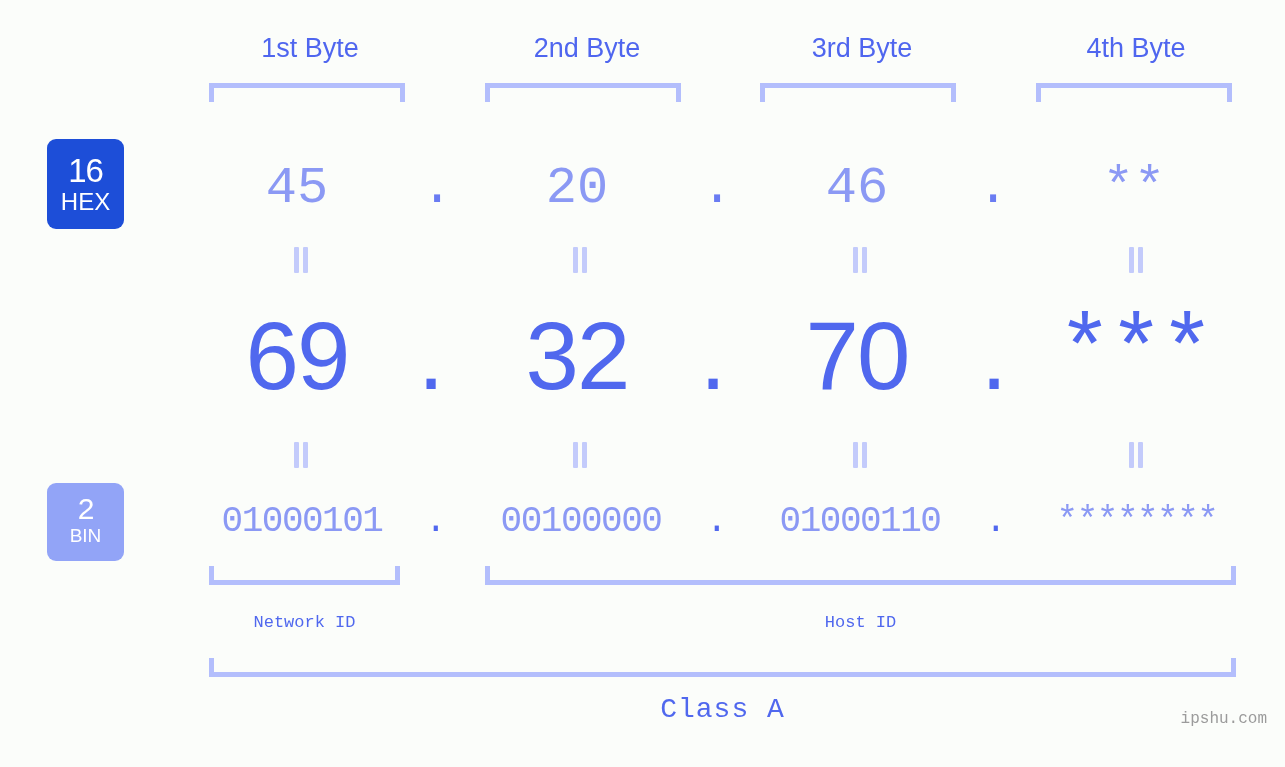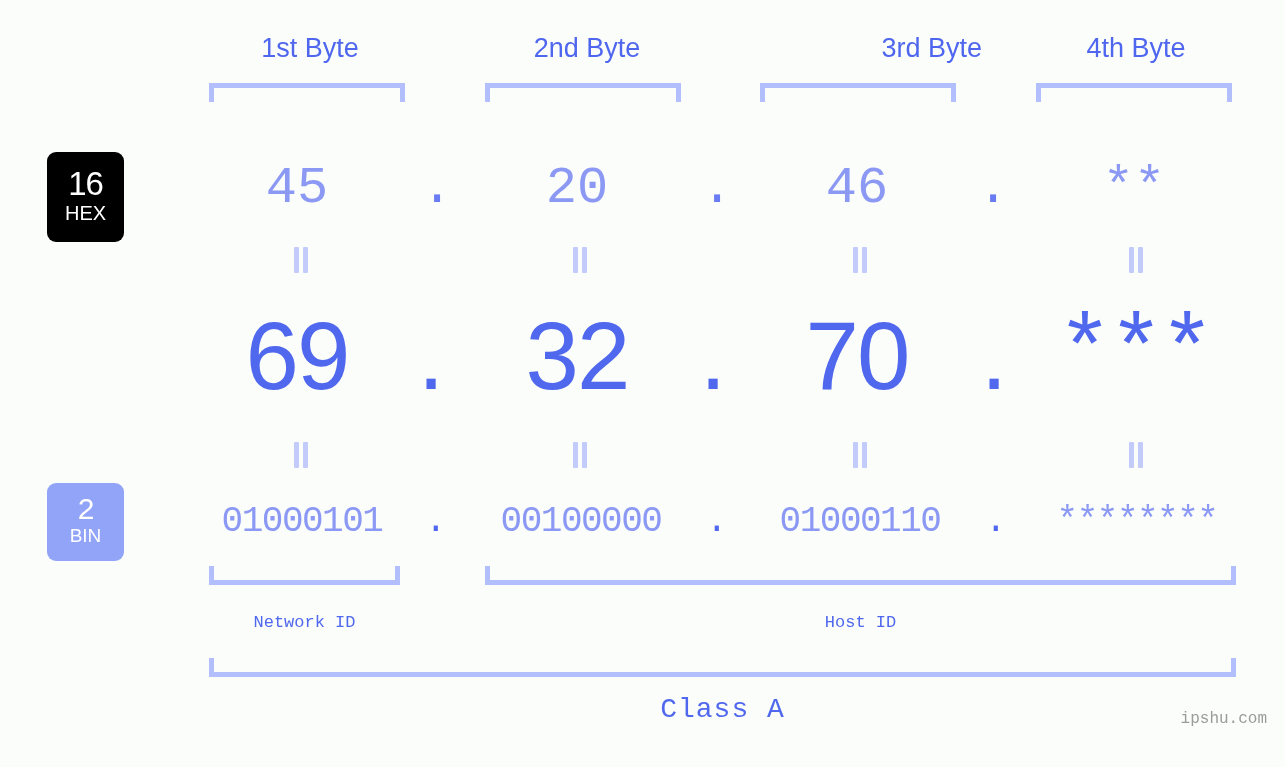--- a/index.html
+++ b/index.html
@@ -68,26 +68,26 @@
     box-sizing: border-box;
   }
   .badge .num {
     display: block;
     font-size: 33px;
     font-weight: 400;
     letter-spacing: -1px;
   }
   .badge .lbl {
     display: block;
-    font-size: 20px;
+    font-size: 24px;
     font-weight: 400;
     margin-top: 3px;
     letter-spacing: 0px;
   }
-  .badge-hex { top: 152px; height: 90px; padding-top: 15px; background: #000000; }
+  .badge-hex { top: 139px; height: 90px; padding-top: 15px; background: #1d4ed8; }
   .badge-dec { top: 313px; height: 90px; padding-top: 15px; background: #8b99f4; }
   .badge-bin { top: 483px; height: 78px; padding-top: 11px; background: #92a4f7; }
   .badge-bin .num { font-size: 30px; }
   .badge-bin .lbl { font-size: 19px; margin-top: 2px; }
 
   
   .val-cell {
     position: absolute;
     text-align: center;
     white-space: nowrap;
@@ -195,21 +195,21 @@
     letter-spacing: 0px;
   }
 </style>
 </head>
 <body>
 
 <div class="stage">
 
   <div class="byte-header" style="left:190px;">1st Byte</div>
   <div class="byte-header" style="left:467px;">2nd Byte</div>
-  <div class="byte-header" style="left:742px;text-align:right;">3rd Byte</div>
+  <div class="byte-header" style="left:742px;">3rd Byte</div>
   <div class="byte-header" style="left:1016px;">4th Byte</div>
 
   <div class="bracket-top" style="left:209px;  top:83px; width:196px;"></div>
   <div class="bracket-top" style="left:485px;  top:83px; width:196px;"></div>
   <div class="bracket-top" style="left:760px;  top:83px; width:196px;"></div>
   <div class="bracket-top" style="left:1036px; top:83px; width:196px;"></div>
 
   <div class="badge badge-hex">
     <span class="num">16</span>
     <span class="lbl">HEX</span>

